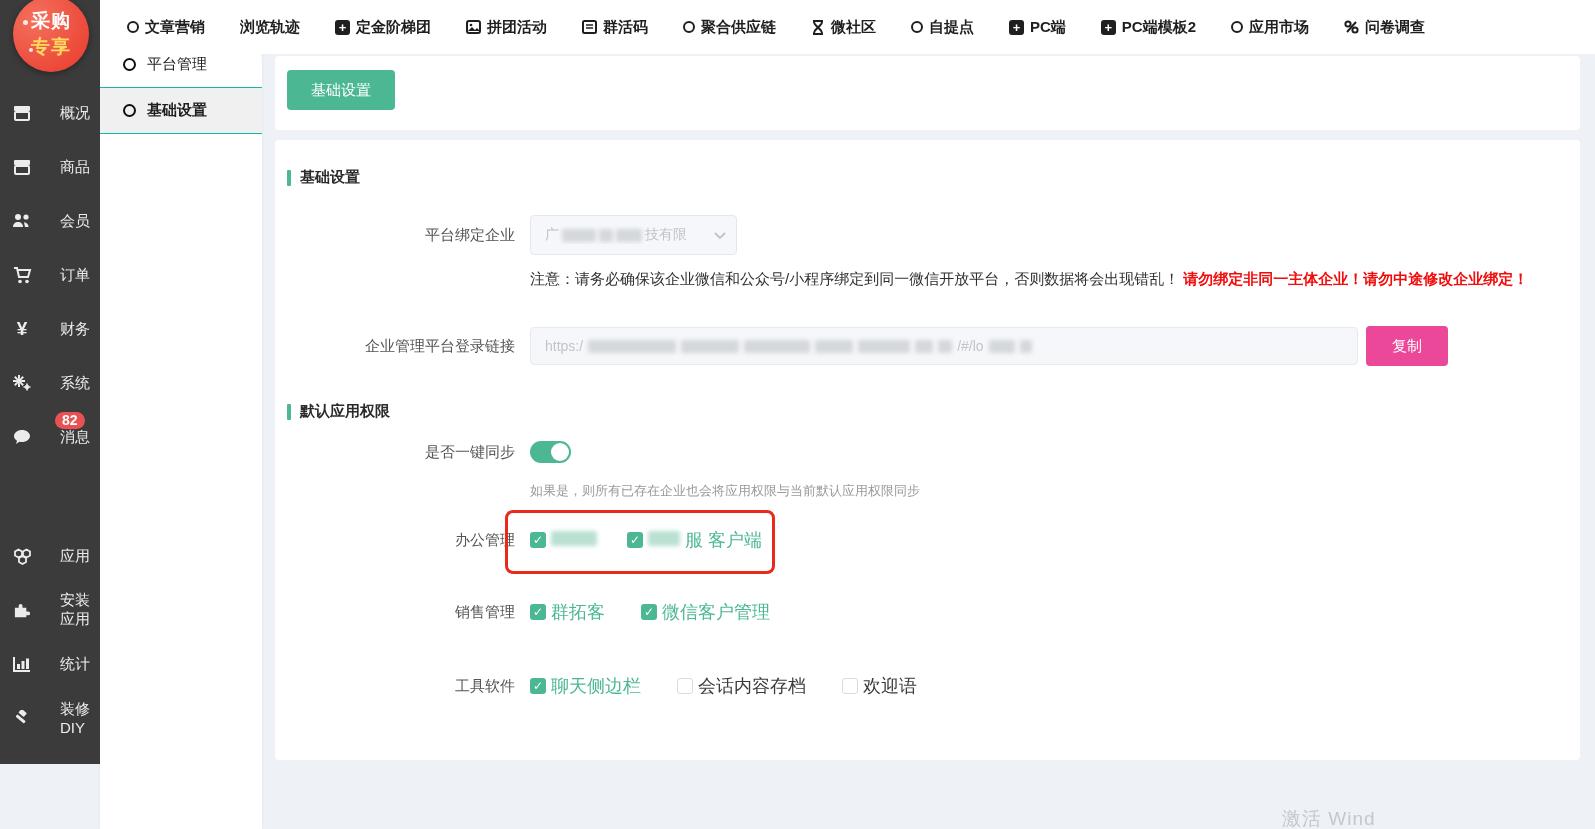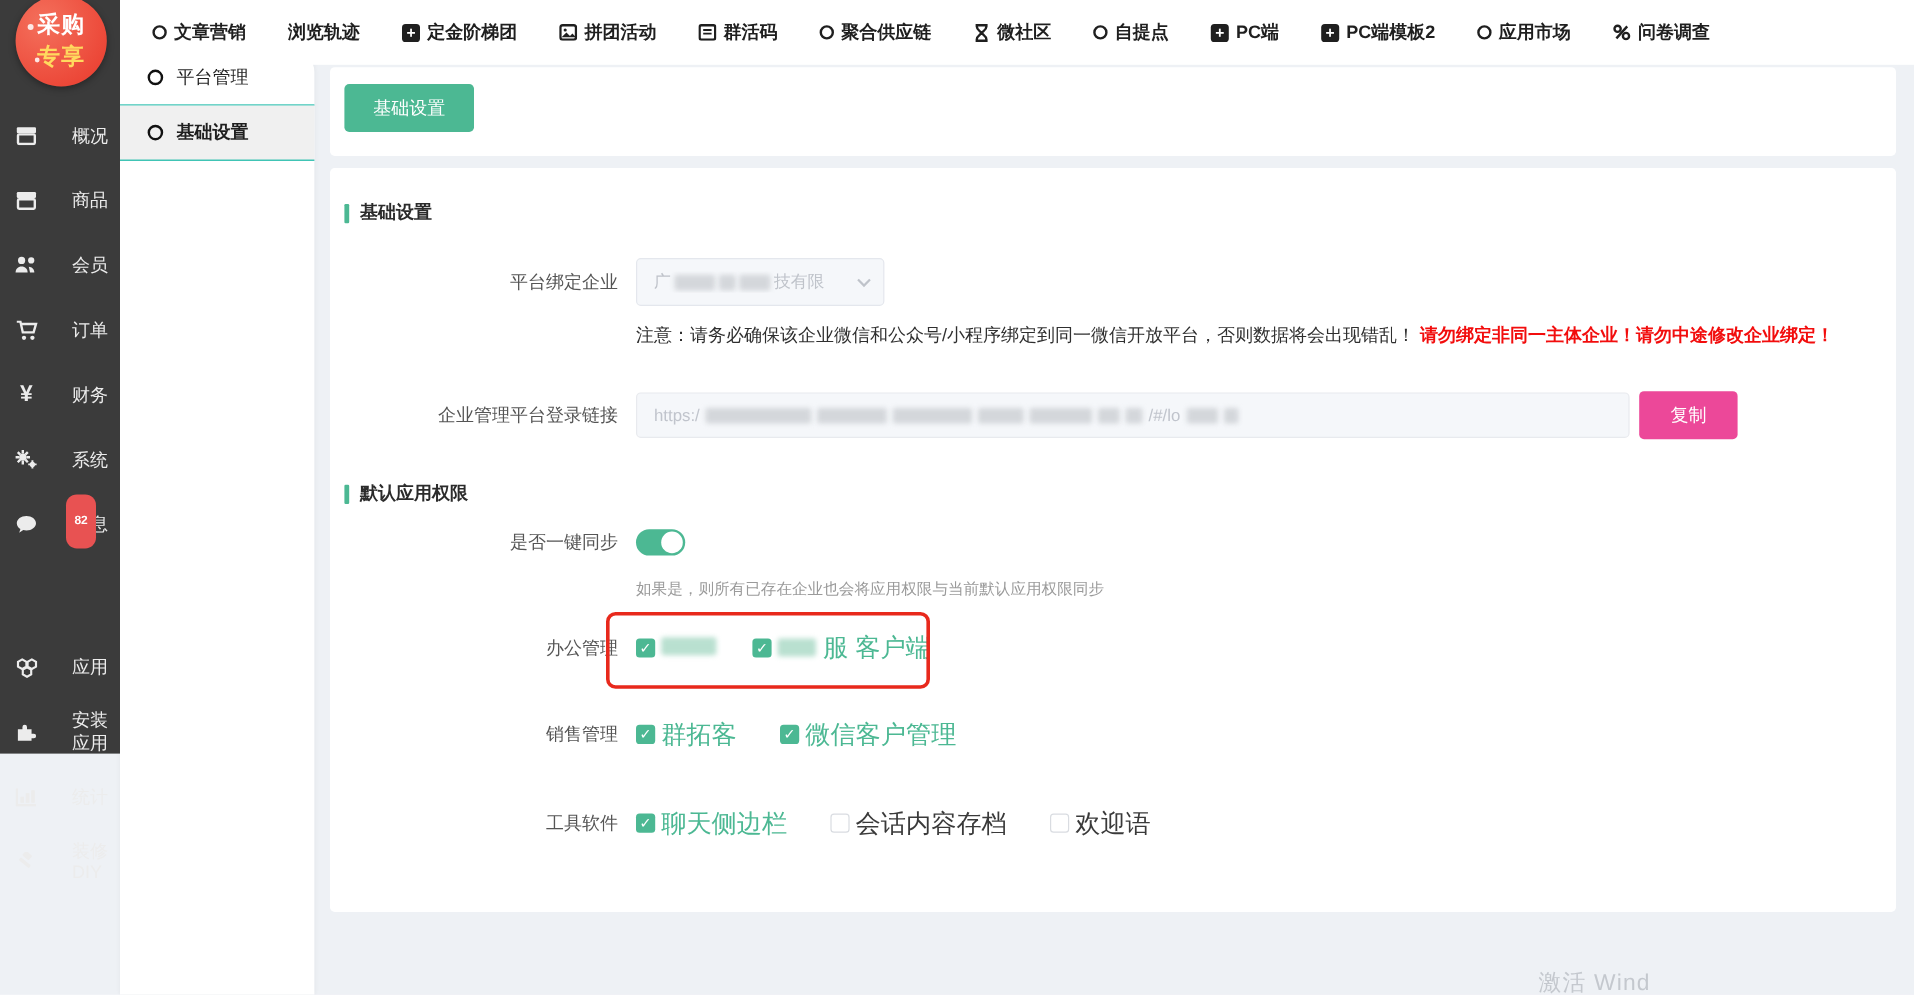--- a/index.html
+++ b/index.html
@@ -2,36 +2,36 @@
 <html><head>
 <meta charset="utf-8">
 <style>
   * { margin:0; padding:0; box-sizing:border-box; }
   html,body { width:1595px; height:829px; overflow:hidden; }
   body {
     font-family:"Liberation Sans","DejaVu Sans",sans-serif;
     background:#eef1f5; position:relative; color:#333;
   }
   
-  .sidebar { position:absolute; left:0; top:0; width:100px; height:628px; background:#3b3b3b; z-index:30; }
+  .sidebar { position:absolute; left:0; top:0; width:100px; height:764px; background:#3b3b3b; z-index:30; }
   .logo { position:absolute; left:13px; top:-4px; width:76px; height:76px; border-radius:50%;
     background:radial-gradient(circle at 30% 30%, #f4705c, #e9392b);
     display:flex; flex-direction:column; align-items:center; justify-content:center;
     box-shadow:0 2px 6px rgba(0,0,0,.35); }
   .logo .l1 { color:#fff; font-weight:bold; font-size:19px; letter-spacing:1px; }
   .logo .l2 { color:#ffd95e; font-weight:bold; font-size:19px; letter-spacing:1px; }
   .logo .dot { position:absolute; background:#fff; border-radius:50%; opacity:.85; }
   .sidebar-items { position:absolute; top:86px; left:0; width:100%; }
   .side-item { height:54px; display:flex; align-items:center; padding-left:11px; color:#ececec;
     font-size:15px; cursor:pointer; position:relative;gap:20px; }
   .side-item .ic { width:22px; height:20px; margin-right:7px; display:flex; align-items:center; justify-content:center; flex:none; }
   .side-item svg { display:block; }
   .side-gap { height:65px; }
-  .badge { position:absolute; top:2px; left:55px; background:#e85252; color:#fff; font-size:10px;
-    font-weight:bold; border-radius:9px; padding:15px 7px; line-height:15px; }
+  .badge { position:absolute; top:2px; left:55px; background:#e85252; color:#fff; font-size:14px;
+    font-weight:bold; border-radius:9px; padding:1px 7px; line-height:15px; }
   .yen { font-size:19px; font-weight:bold; color:#ececec; }
   
   .topnav { position:absolute; left:100px; top:0; right:0; height:54px; background:#fff; z-index:20;
     display:flex; align-items:center; padding-left:27px; gap:35px; }
   .nav-item { display:flex; align-items:center; gap:6px; font-size:15px; font-weight:bold; color:#1f1f1f;
     cursor:pointer; white-space:nowrap; }
   .ic-circle { width:12px; height:12px; border:2.5px solid #1f1f1f; border-radius:50%; flex:none; }
   .ic-plussq { width:15px; height:15px; background:#1f1f1f; border-radius:3px; color:#fff; font-size:13px;
     line-height:15px; text-align:center; font-weight:bold; flex:none; }
   .ic-svg { flex:none; display:flex; }
@@ -72,21 +72,21 @@
   
   .toggle { width:41px; height:22px; background:#4cb893; border-radius:11px; position:relative; cursor:pointer; flex:none; }
   .toggle .knob { position:absolute; right:2px; top:2px; width:18px; height:18px; background:#fff; border-radius:50%; }
   .help { position:absolute; left:255px; font-size:13px; color:#9a9a9a; }
   
   .cbgroup { display:flex; align-items:center; }
   .cbitem { display:flex; align-items:center; gap:5px; cursor:pointer; margin-right:30px; }
   .cb { width:16px; height:16px; border-radius:3px; flex:none; display:flex; align-items:center; justify-content:center; }
   .cb.on { background:#4cb893; color:#fff; font-size:12px; line-height:1; }
   .cb.off { background:#fff; border:1px solid #d9dce1; }
-  .cblabel { font-size:21px;text-align:center; }
+  .cblabel { font-size:18px;text-align:center; }
   .cblabel.green { color:#4cb893; }
   .cblabel.dark { color:#3a3a3a; }
   .redbox { position:absolute; left:230px; top:370px; width:270px; height:64px;
     border:3px solid #e8291c; border-radius:8px; pointer-events:none; z-index:5; }
   .watermark { position:absolute; left:1020px; top:764px; font-size:19px; color:#c4c8ce; letter-spacing:1px; }
 </style>
 </head>
 <body>
 
 <div class="sidebar">

